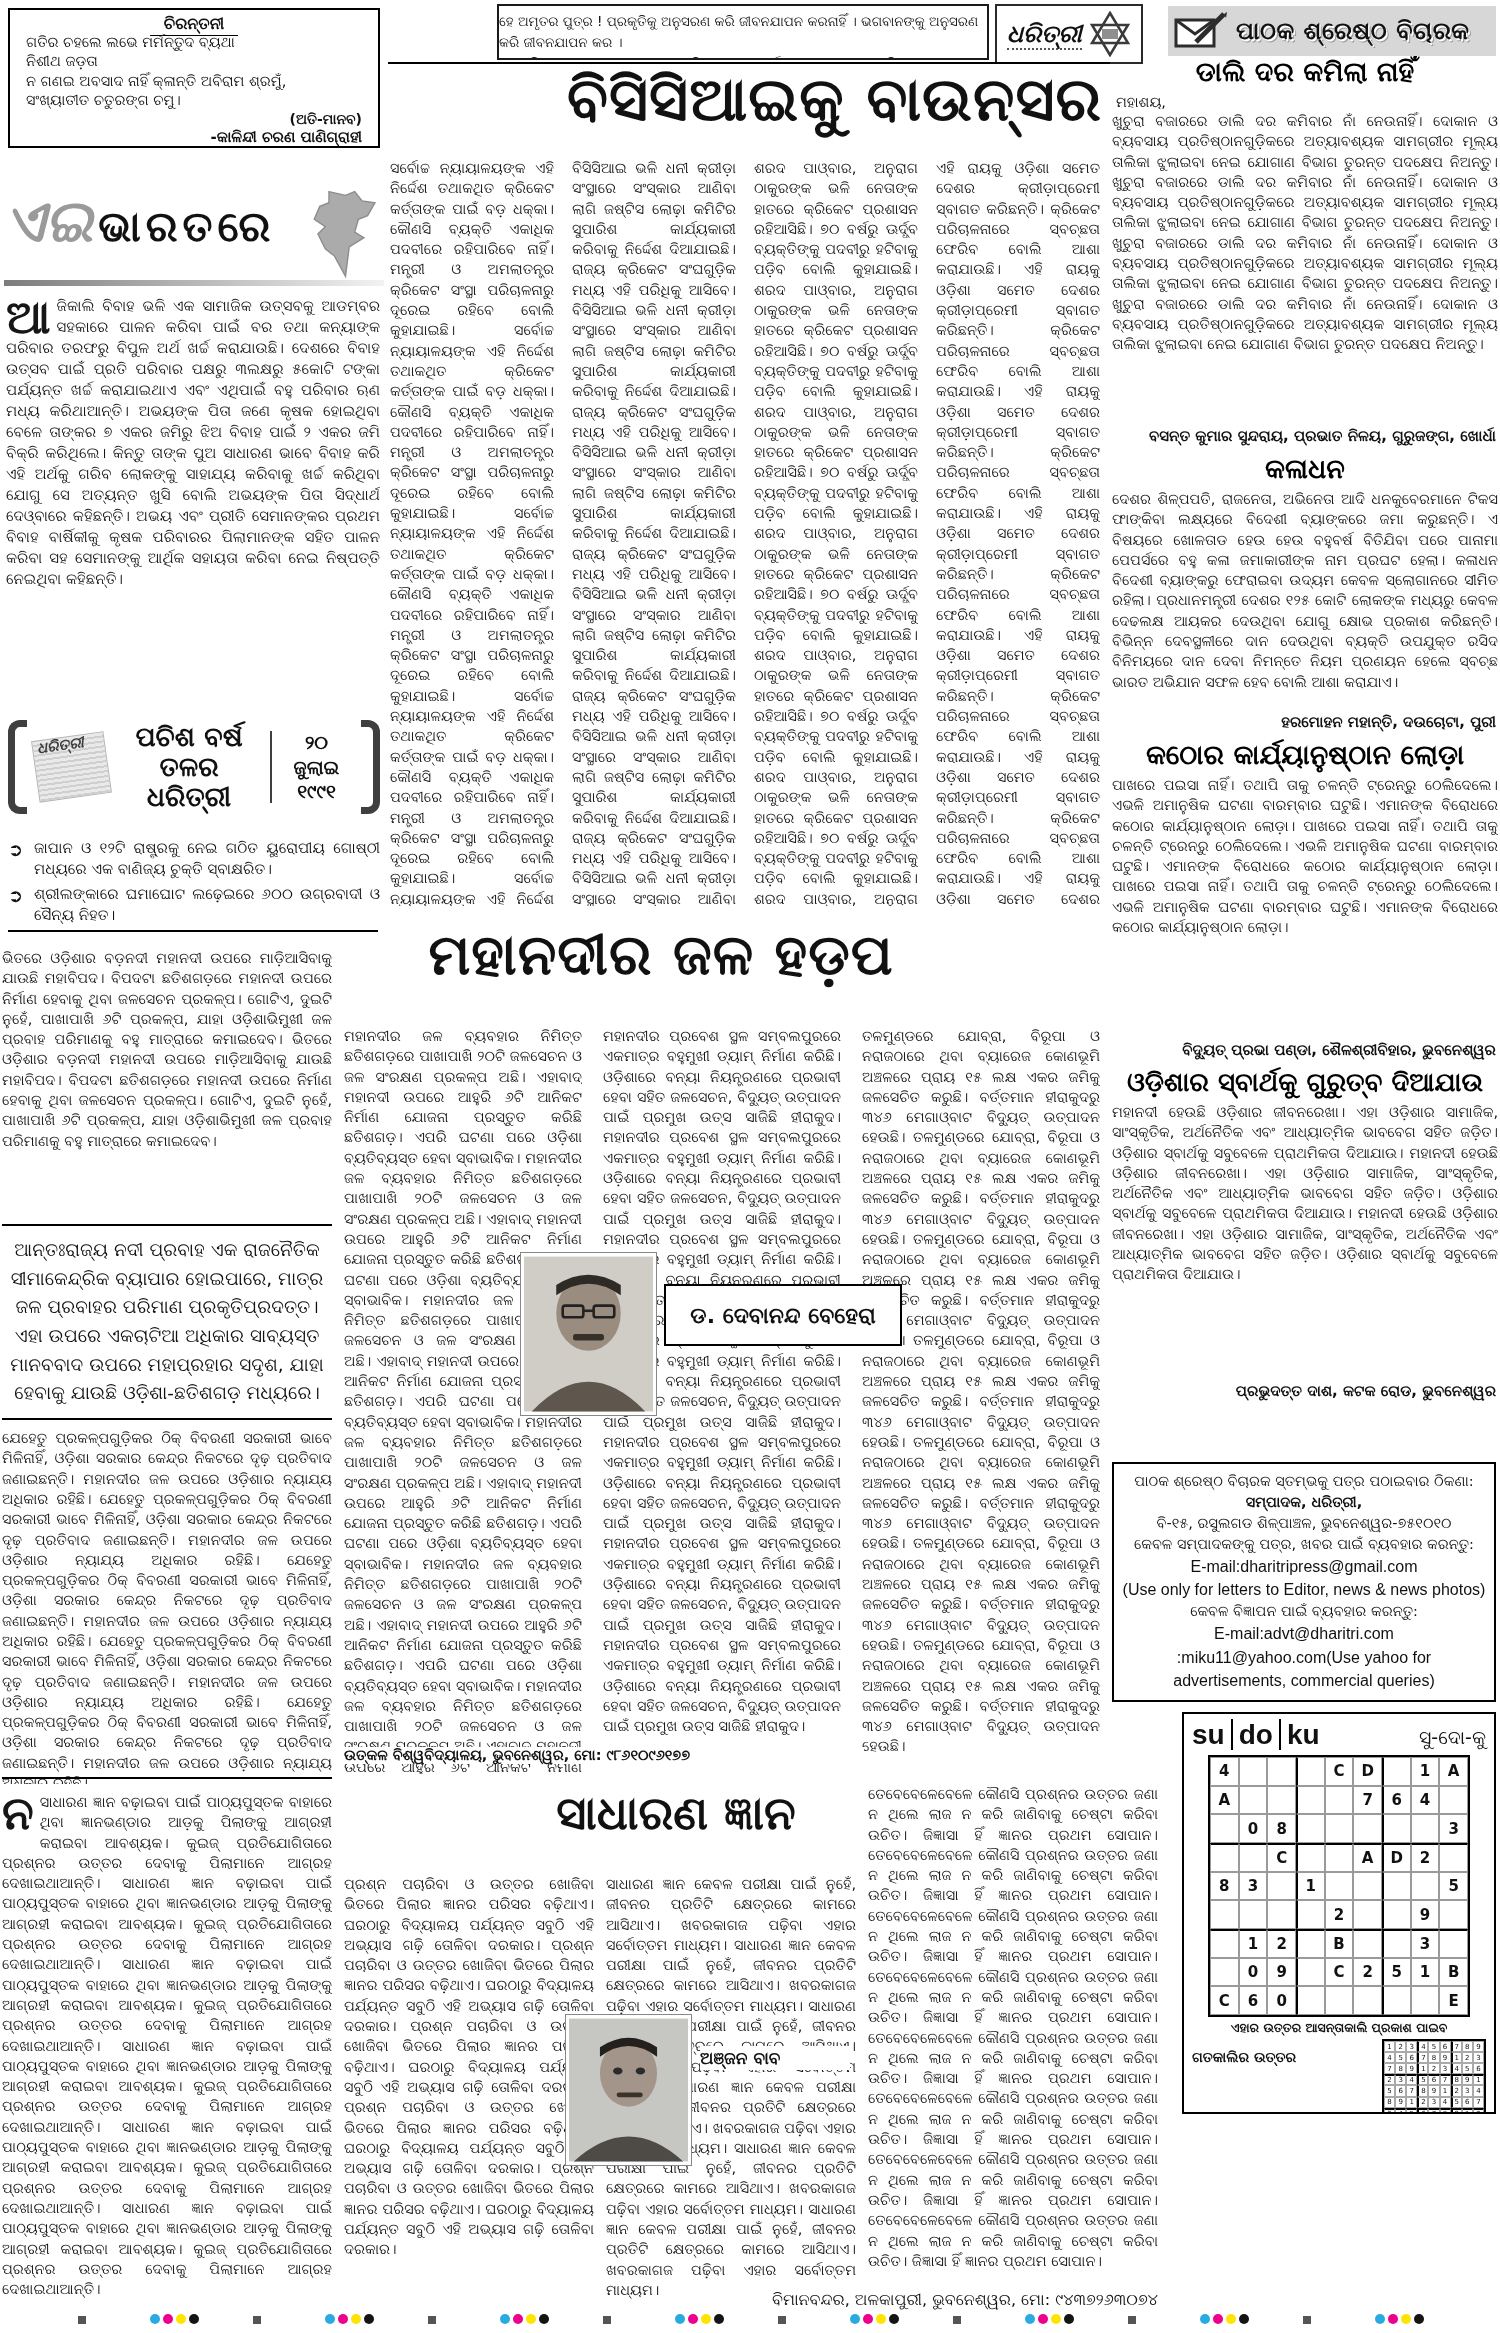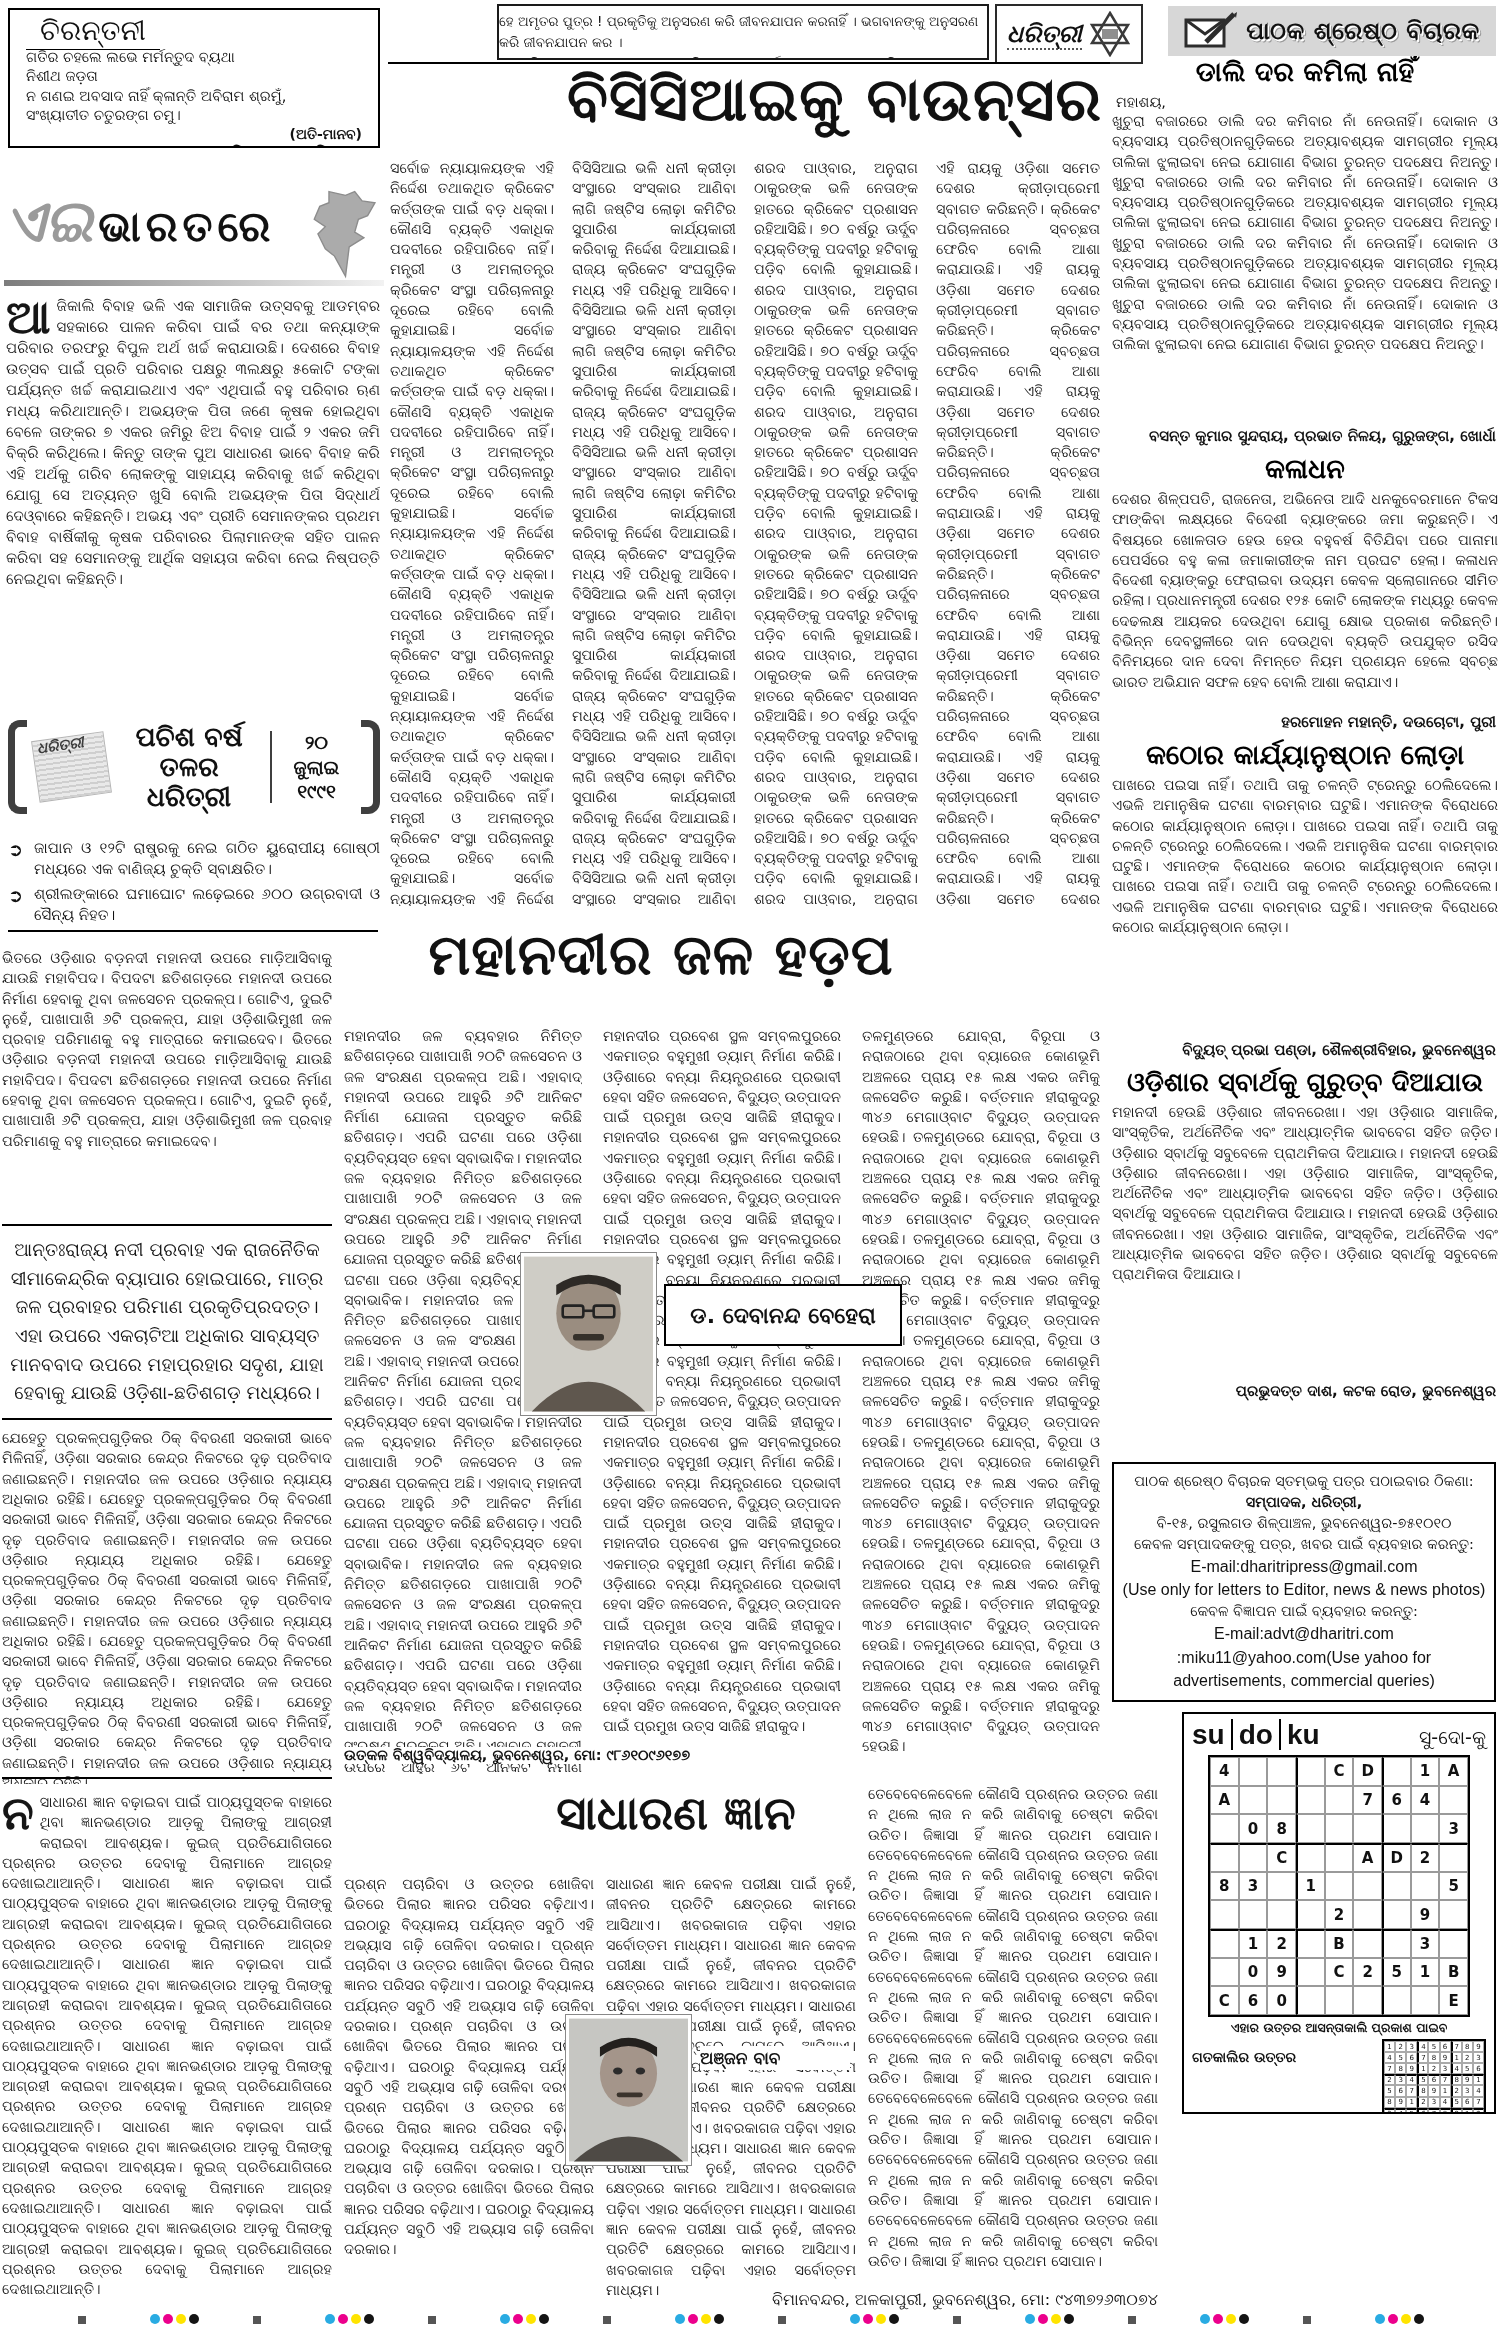--- a/index.html
+++ b/index.html
@@ -6,29 +6,29 @@
   #page{position:relative;width:1500px;height:2333px;background:#ffffff;margin:0 auto;
         font-family:"DejaVu Sans","Liberation Sans",sans-serif;color:#111;overflow:hidden;}
   .abs{position:absolute;}
   .bt{font-size:14.5px;line-height:1.40;text-align:justify;overflow:hidden;color:#161616;}
   .sig{font-size:15px;font-weight:700;text-align:right;padding:2px 2px 0 0;}
   .ltitle{font-weight:800;text-align:center;color:#000;}
   .dropcap{float:left;font-size:46px;line-height:.85;font-weight:700;padding:2px 6px 0 0;}
   .hline{border-top:2px solid #000;}
   
   #poem-box{left:8px;top:8px;width:372px;height:140px;border:2.5px solid #000;padding:4px 16px;box-sizing:border-box;overflow:hidden;}
-  #poem-title{font-size:28px;font-weight:400;text-align:left;}
+  #poem-title{font-size:16px;font-weight:700;text-align:center;}
   #poem-title span{border-bottom:1.5px solid #000;padding:0 14px 2px;}
   .poem-line{font-size:14.5px;line-height:1.34;}
   #poem-tag{font-size:14px;font-weight:700;text-align:right;}
   #poem-poet{font-size:15px;font-weight:800;text-align:right;}
   #quote-box{left:497px;top:4px;width:492px;height:56px;border:2.5px solid #1a1a1a;padding:5px 0;box-sizing:border-box;font-size:13.5px;line-height:1.55;overflow:hidden;}
   #logo-box{left:995px;top:4px;width:148px;height:60px;border:2px solid #2a2a2a;box-sizing:border-box;display:flex;align-items:center;justify-content:space-around;padding:0 6px;}
   #logo-text{font-family:"DejaVu Serif","Liberation Serif",serif;font-style:italic;font-weight:800;font-size:24px;border-bottom:2px dotted #555;}
-  #reader-header{left:1168px;top:6px;width:328px;height:50px;background:#d7d7d7;display:flex;align-items:center;gap:8px;padding:0 6px;box-sizing:border-box;justify-content:center;}
+  #reader-header{left:1168px;top:6px;width:328px;height:50px;background:#d7d7d7;display:flex;align-items:center;gap:8px;padding:0 6px;box-sizing:border-box;}
   #reader-title{font-size:24px;font-weight:900;letter-spacing:.5px;text-shadow:1.5px 1.5px 0 #ffffff,2.5px 2.5px 0 #9a9a9a;}
   #rule-top{left:388px;top:62px;width:722px;border-top:2px solid #000;height:0;}
   
   #bcci-headline{left:390px;top:64px;width:712px;font-size:60px;font-weight:800;text-align:right;letter-spacing:1px;white-space:nowrap;}
   #mahanadi-headline{left:280px;top:922px;width:762px;font-size:56px;font-weight:800;text-align:center;letter-spacing:1px;white-space:nowrap;}
   #gk-headline{left:480px;top:1786px;width:392px;font-size:46px;font-weight:800;text-align:center;white-space:nowrap;}
   
   #ei-header{left:4px;top:192px;width:380px;height:100px;}
   #ei-script{font-family:"DejaVu Serif","Liberation Serif",serif;font-style:italic;font-weight:800;font-size:58px;color:#9a9a9a;line-height:1;}
   #ei-main{font-size:42px;font-weight:900;letter-spacing:5px;line-height:1.1;}

